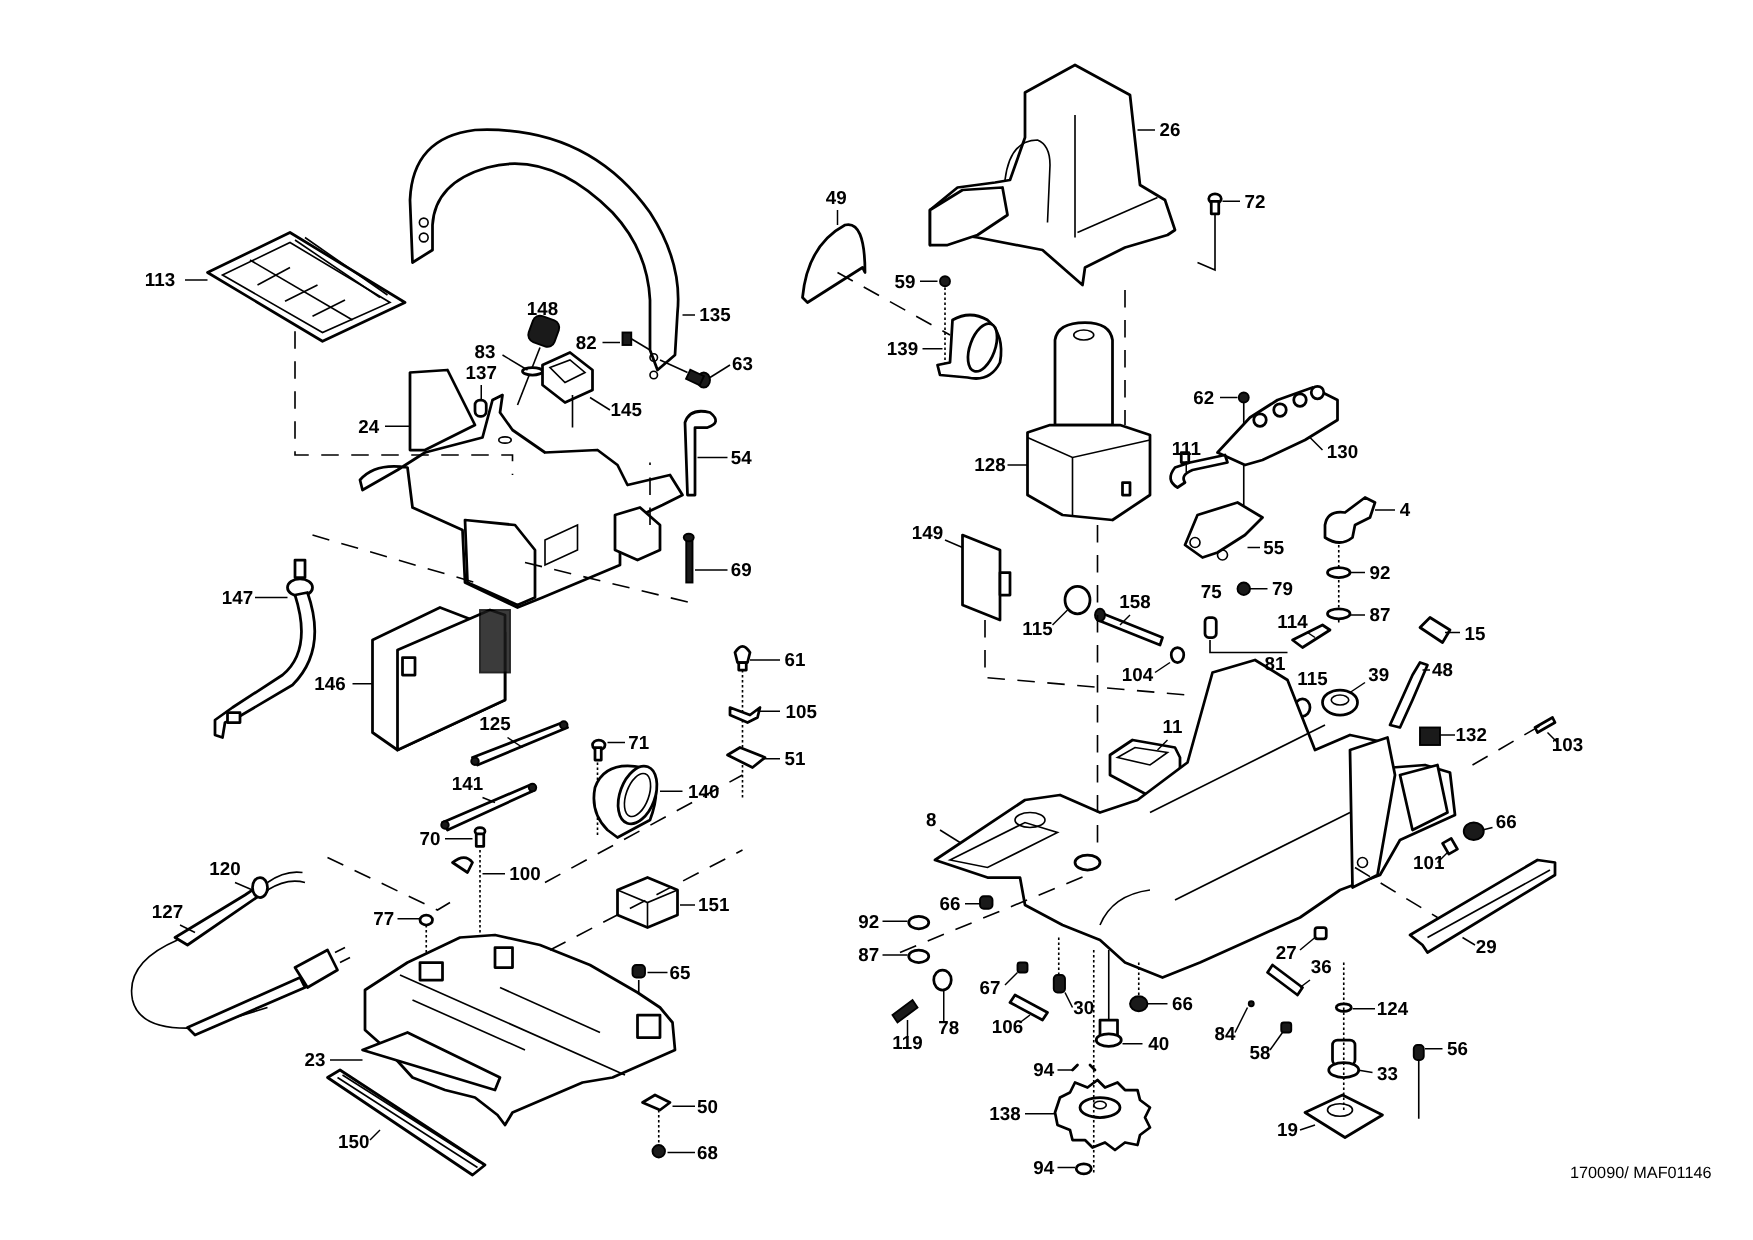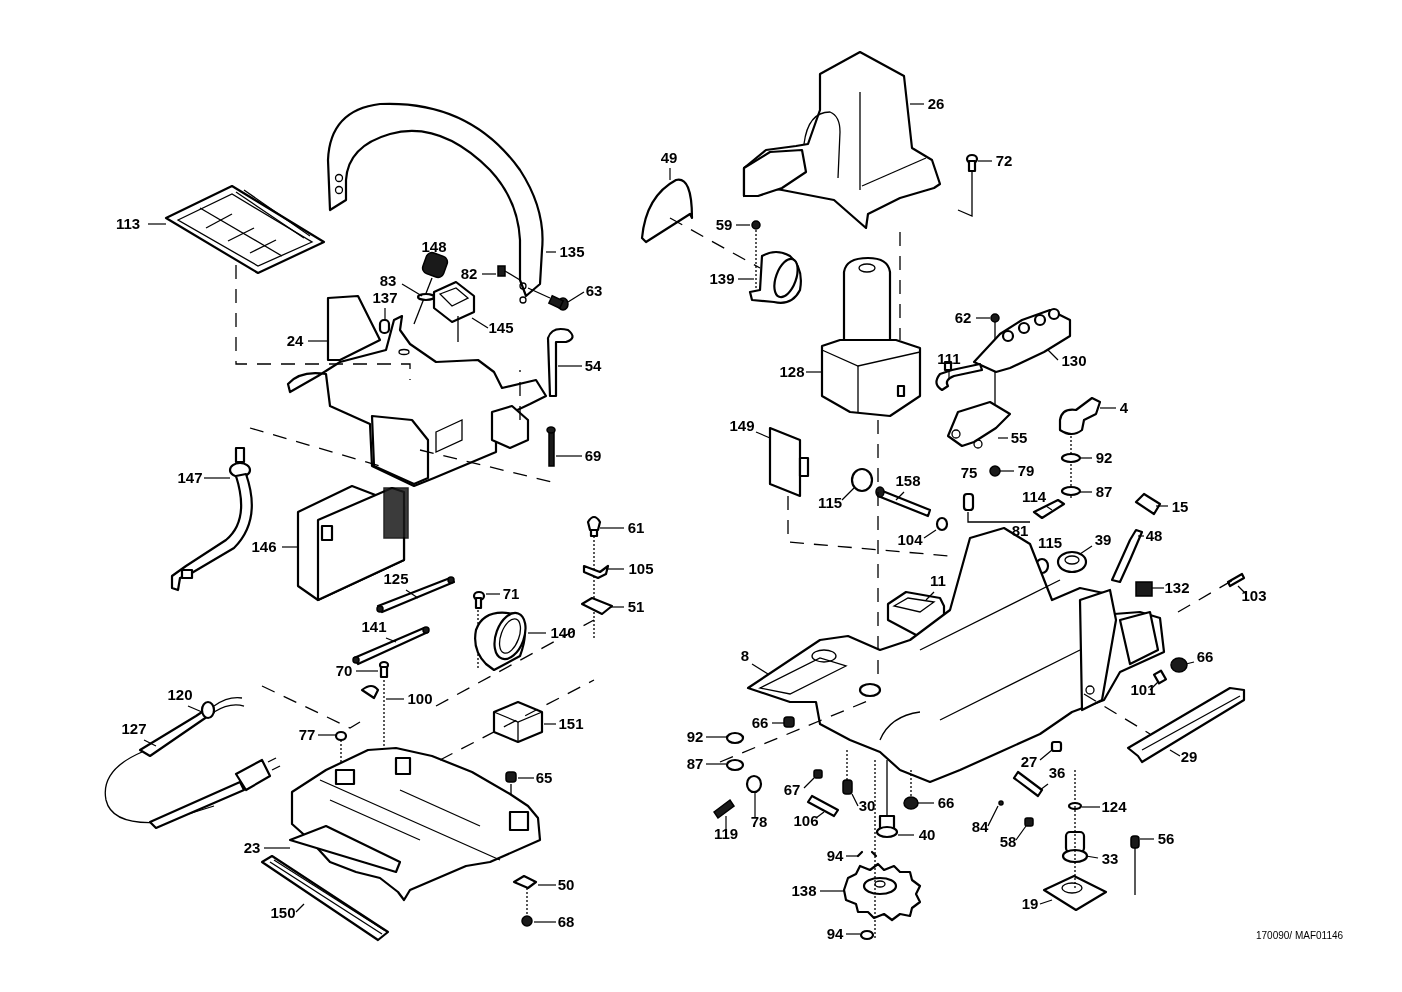--- a/index.html
+++ b/index.html
@@ -5,21 +5,21 @@
   html,body{margin:0;padding:0;background:#ffffff;}
   body{width:1402px;height:992px;position:relative;overflow:hidden;font-family:"Liberation Sans",sans-serif;}
   #diagram{position:absolute;left:0;top:0;width:1402px;height:992px;}
   .part{fill:#ffffff;stroke:#000;stroke-width:2.2;stroke-linejoin:round;stroke-linecap:round;}
   .thin{fill:none;stroke:#000;stroke-width:1.3;}
   .dash{fill:none;stroke:#000;stroke-width:1.3;stroke-dasharray:14 10;}
   .dot{fill:none;stroke:#000;stroke-width:1.3;stroke-dasharray:2 2;}
   .dark{fill:#1a1a1a;stroke:#000;stroke-width:1.5;}
   .lbl{font-family:"Liberation Sans",sans-serif;font-weight:bold;font-size:15px;fill:#000;}
   .leader{stroke:#000;stroke-width:1.2;fill:none;}
-  .ref{position:absolute;left:1256px;top:930px;font-size:10px;color:#000;font-family:"Liberation Sans",sans-serif;}
+  .ref{position:absolute;left:1256px;top:930px;font-size:13px;color:#000;font-family:"Liberation Sans",sans-serif;}
 </style>
 </head>
 <body>
 
 <svg id="diagram" viewBox="0 0 1402 992" xmlns="http://www.w3.org/2000/svg">
 
   <g>
     <polygon class="part" points="166,218 232,186 324,242 258,273"></polygon>
     <polygon class="thin" points="178,220 232,194 312,242 258,266"></polygon>
     <line class="thin" x1="200" y1="208" x2="282" y2="256"></line>

